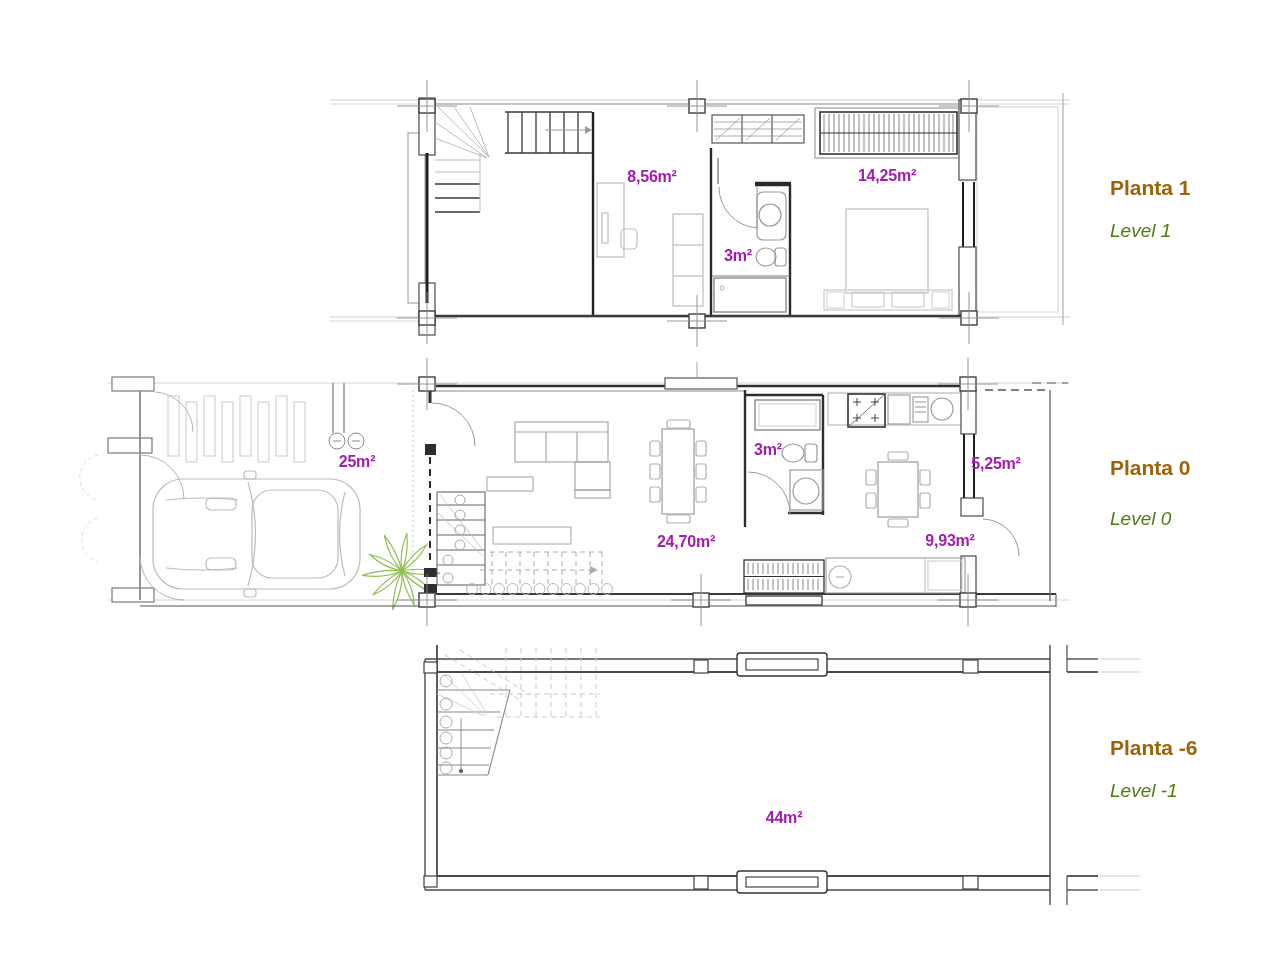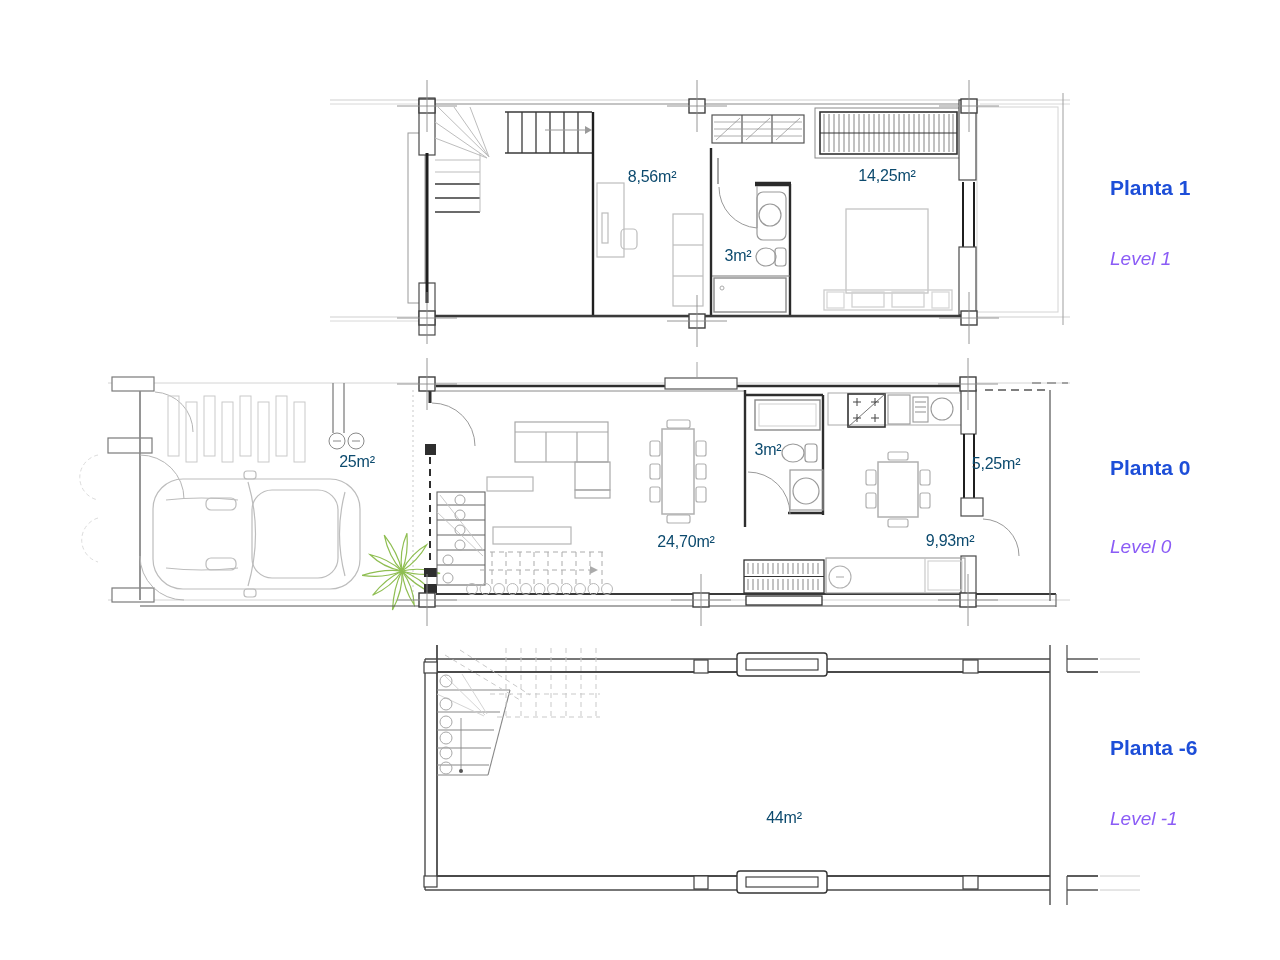--- a/index.html
+++ b/index.html
@@ -1,22 +1,22 @@
 <!DOCTYPE html>
 <html><head>
 <meta charset="utf-8">
 <style>
   html,body{margin:0;padding:0;background:#ffffff;}
   .sheet{position:relative;width:1280px;height:960px;background:#ffffff;overflow:hidden;
          font-family:"Liberation Sans",sans-serif;}
   .sheet svg{position:absolute;left:0;top:0;}
   .area-label{position:absolute;transform:translate(-50%,-50%);
-              font-weight:400;font-size:16px;color:#0c4a6e;letter-spacing:-0.2px;white-space:nowrap;}
-  .lvl-title{position:absolute;font-weight:700;font-size:21px;color:#1d4ed8;white-space:nowrap;}
-  .lvl-sub{position:absolute;font-style:italic;font-weight:400;font-size:19px;color:#8b5cf6;white-space:nowrap;margin-top:28px;}
+              font-weight:700;font-size:16px;color:#a21caf;letter-spacing:-0.2px;white-space:nowrap;}
+  .lvl-title{position:absolute;font-weight:700;font-size:21px;color:#a16207;white-space:nowrap;}
+  .lvl-sub{position:absolute;font-style:italic;font-weight:400;font-size:19px;color:#4d7c0f;white-space:nowrap;}
 </style>
 </head>
 <body>
 
 <div class="sheet">
 
 <svg width="1280" height="960" viewBox="0 0 1280 960">
   <defs>
     <g id="col">
       <rect x="-8" y="-7" width="16" height="14" fill="#ffffff" stroke="#3f3f3f" stroke-width="1.4"></rect>

